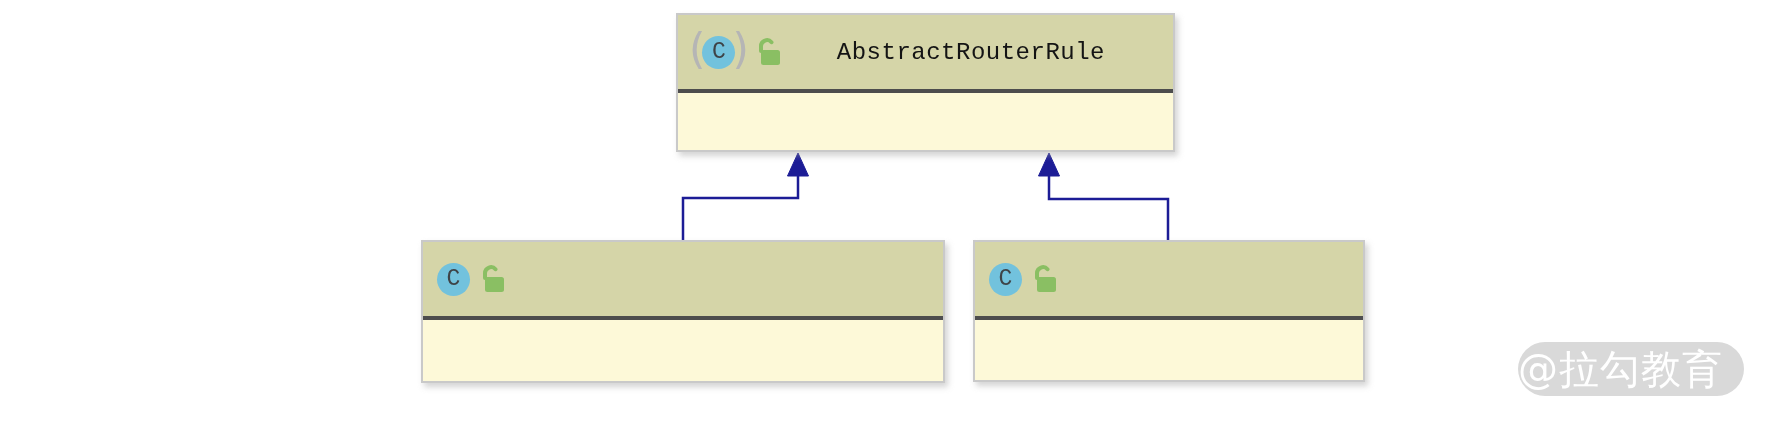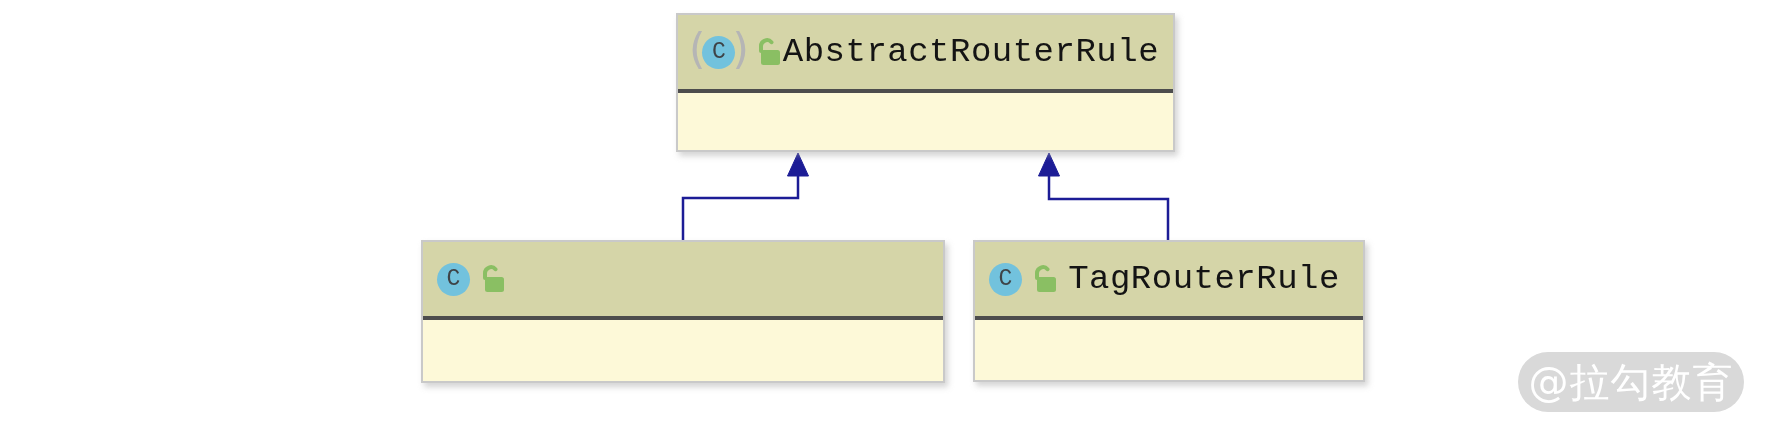--- a/index.html
+++ b/index.html
@@ -99,36 +99,35 @@
   }
   .lock-icon {
     margin-left: 10px;
     flex: 0 0 auto;
     display: block;
   }
   .class-name {
     flex: 1 1 auto;
     text-align: center;
     font-family: "Liberation Mono", monospace;
-    font-size: 34px;
+    font-size: 24px;
     color: var(--name-text);
     white-space: nowrap;
     letter-spacing: 0.5px;
   }
   .watermark {
     position: absolute;
     left: 1518px;
-    top: 352px;
+    top: 342px;
     width: 226px;
-    height: 60px;
+    height: 54px;
     background: var(--watermark-bg);
     border-radius: 34px;
     display: flex;
     align-items: center;
-    justify-content: center;
   }
   .watermark span {
     color: var(--watermark-text);
     font-size: 40px;
     font-family: "DejaVu Sans", sans-serif;
     letter-spacing: 1px;
   }
 </style>
 </head>
 <body>
@@ -183,21 +182,20 @@
     <div class="node-header">
       <span class="icon-group">
         <span class="class-circle">
           <span>C</span>
         </span>
       </span>
       <svg class="lock-icon" width="27" height="29" viewBox="0 0 27 29">
         <path d="M 5 13 L 5 8 A 6 6 0 0 1 15.5 4.2" fill="none" stroke="var(--lock-green)" stroke-width="4" stroke-linecap="round"></path>
         <rect x="5" y="12" width="19" height="15" rx="2.5" fill="var(--lock-green)"></rect>
       </svg>
-      <span class="class-name">TagRouterRule</span>
     </div>
     <div class="node-body"></div>
   </div>
 
   <div class="watermark">
     <span>@拉勾教育</span>
   </div>
 
 </div>
 

